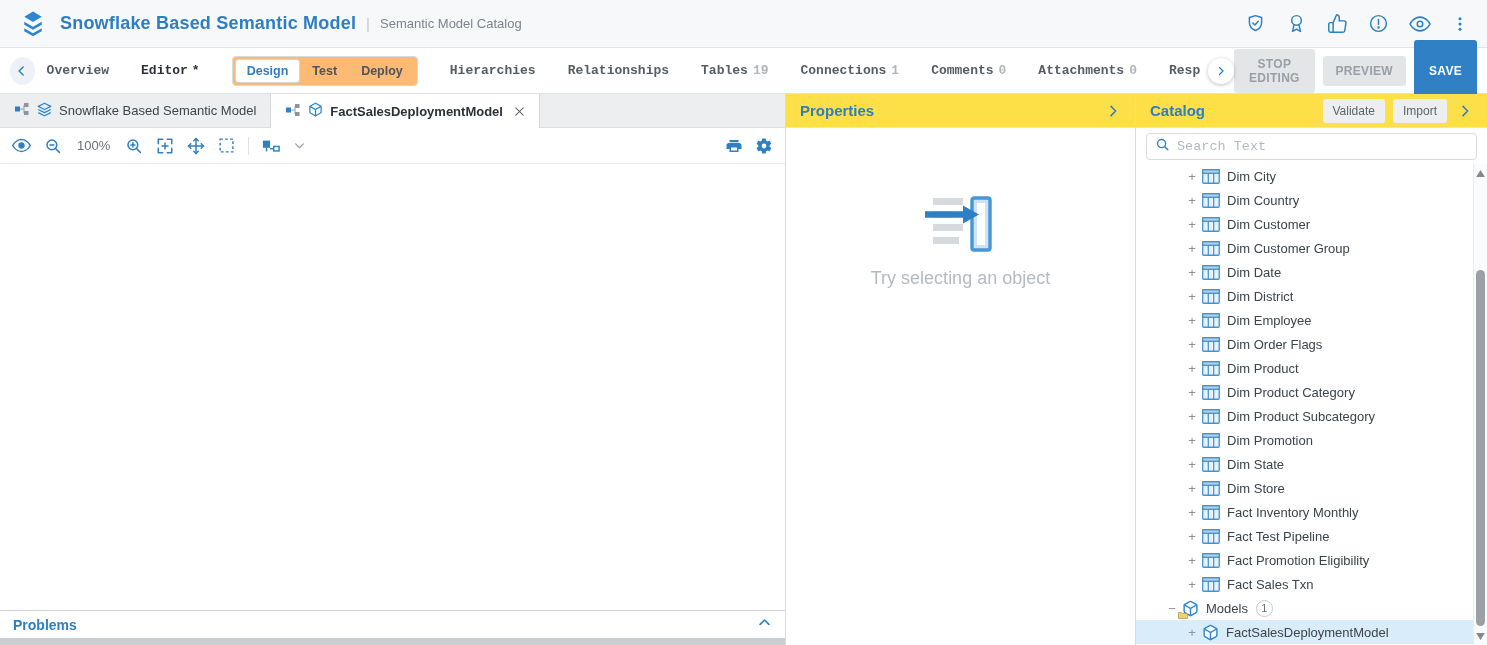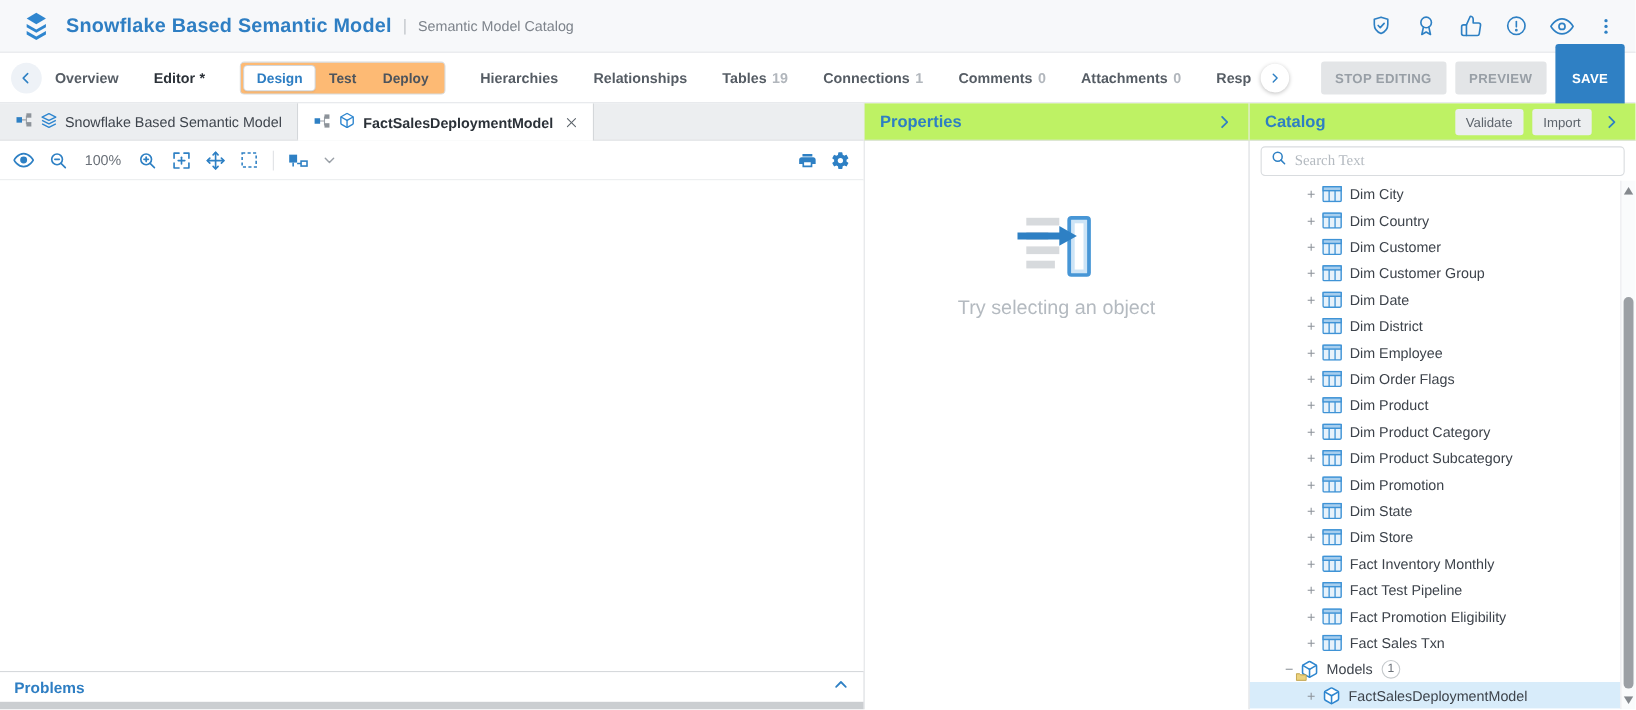--- a/index.html
+++ b/index.html
@@ -15,21 +15,21 @@
   .topbar .subtitle { color:#7d838b; font-size:13px; }
   .topbar-icons { margin-left:auto; display:flex; align-items:center; gap:20px; }
   .icon-btn { background:none; border:none; cursor:pointer; display:flex; align-items:center; padding:0; }
 
   
   .navbar { height:46px; background:#fff; border-bottom:1px solid #dfe2e5;
     display:flex; align-items:center; padding:0 10px; }
   .back-btn { width:28px; height:28px; border-radius:50%; background:#eef2f7; border:none;
     display:flex; align-items:center; justify-content:center; cursor:pointer; margin-right:12px; }
   .nav-items { display:flex; align-items:center; gap:32px; }
-  .nav-item { font-size:13px; font-weight:700; color:#555c64; cursor:pointer; white-space:nowrap; }
+  .nav-item { font-size:13px; font-weight:700; color:#555c64; cursor:pointer; white-space:nowrap;font-family:Liberation Mono, monospace; }
   .nav-item .count { color:#b1b6bc; font-weight:700; margin-left:5px; }
   .nav-item.editor { color:#2b3138; }
   .nav-item.editor .star { margin-left:4px; }
   .segmented { display:flex; align-items:center; background:#fdba74; border:1px solid #d8dbde;
     border-radius:4px; padding:3px; gap:2px; }
   .segment { font-size:12.5px; font-weight:700; color:#4d545c; padding:4px 11px; border-radius:3px;
     cursor:pointer; background:transparent; border:none; }
   .segment.active { background:#fff; color:#2e7ec3; box-shadow:0 0 0 1px #d3d7db, 0 1px 2px rgba(0,0,0,.08); }
   .nav-more { width:26px; height:26px; border-radius:50%; background:#fff; border:none;
     box-shadow:0 1px 4px rgba(0,0,0,.25); display:flex; align-items:center; justify-content:center;
@@ -61,38 +61,38 @@
   .tsep { width:1px; height:18px; background:#dfe2e5; }
 
   .canvas { flex:1; background:#fff; }
 
   .problems-bar { height:28px; border-top:1px solid #d6d9dc; display:flex; align-items:center;
     justify-content:space-between; padding:0 13px; }
   .problems-bar .plabel { color:#2e7ec3; font-size:14px; font-weight:700; }
   .bottom-strip { height:7px; background:#cbced1; }
 
   
-  .panel-header { height:34px; background:#bef264; border-bottom:1px solid #e2e4e7;
+  .panel-header { height:34px; background:#fde047; border-bottom:1px solid #e2e4e7;
     display:flex; align-items:center; padding:0 14px; }
   .panel-title { color:#2e7ec3; font-size:15px; font-weight:700; }
   .panel-header .spacer { flex:1; }
   .chip { background:#eceef0; border:none; border-radius:3px; color:#5d646c; font-size:12px;
     padding:5px 10px; cursor:pointer; margin-left:8px; }
 
   
   .prop-body { flex:1; display:flex; flex-direction:column; align-items:center; padding-top:68px; }
   .empty-title { margin-top:22px; font-size:18px; font-weight:700; color:#9ba1a8; }
   .empty-hint { margin-top:10px; font-size:18px; color:#b4bac0; }
 
   
   .search-row { height:36px; display:flex; align-items:center; padding:0 10px; }
   .search-box { flex:1; height:27px; border:1px solid #d9dcdf; border-radius:4px; background:#fff;
     display:flex; align-items:center; padding:0 8px; gap:7px; }
   .search-box input { border:none; outline:none; flex:1; font-size:13.5px; color:#3d434b;
-    font-family:Liberation Serif, serif; background:transparent; }
+    font-family:Liberation Mono, monospace; background:transparent; }
   .search-box input::placeholder { color:#b4bac0; }
 
   .tree-wrap { flex:1; position:relative; overflow:hidden; }
   .tree { position:absolute; inset:0 14px 0 0; }
   .tree-row { height:24px; display:flex; align-items:center; cursor:pointer; }
   .tree-row.lvl2 { padding-left:48px; }
   .tree-row.lvl1 { padding-left:28px; }
   .tree-row.selected { background:#d8ecfa; }
   .expander { width:16px; color:#8d939a; font-size:13px; text-align:center; flex:0 0 16px; cursor:pointer; }
   .tree-icon { display:flex; align-items:center; margin:0 7px 0 2px; position:relative; }

